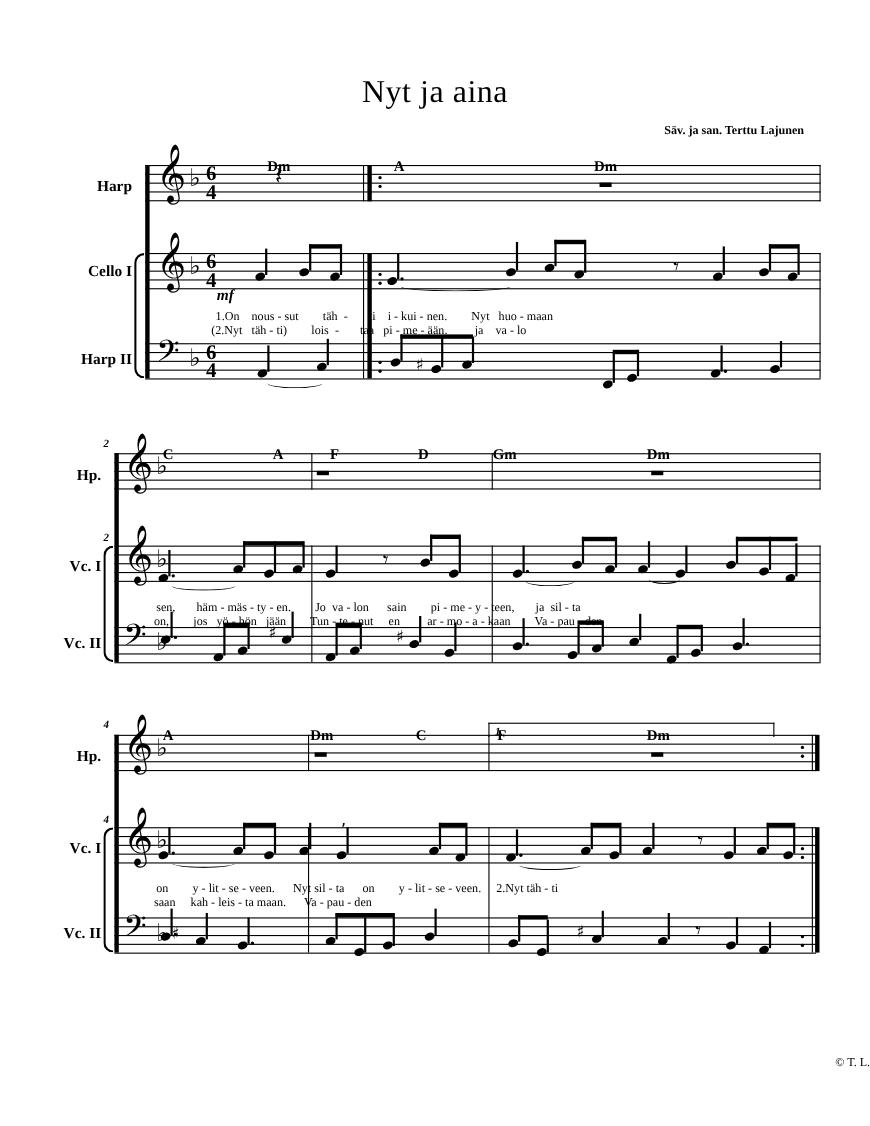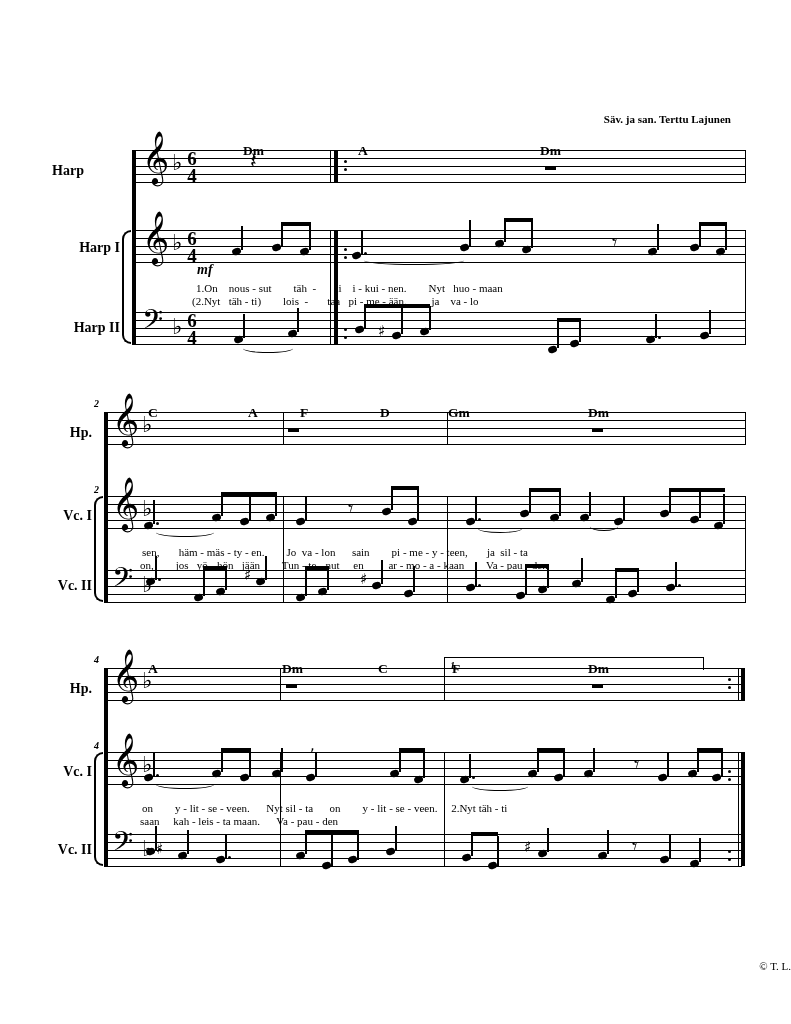--- a/index.html
+++ b/index.html
@@ -252,45 +252,46 @@
     font-family: "DejaVu Sans", sans-serif;
     font-size: 15px;
     line-height: 1;
   }
 </style>
 </head>
 <body>
 
 <div class="sheet">
 
+  <div class="title">Nyt ja aina</div>
   <div class="credit">Säv. ja san. Terttu Lajunen</div>
 
   <div class="system">
 
-    <div class="instname" style="left:28px; top:163px; width:80px;text-align:center;">Harp</div>
+    <div class="instname" style="left:40px; top:163px; width:80px;">Harp</div>
     <div class="staff" style="left:132px; top:150px; width:614px;">
       <div class="ln"></div>
         <div class="ln"></div>
         <div class="ln"></div>
         <div class="ln"></div>
         <div class="ln"></div>
     </div>
     <div class="clef treble" style="left:142px; top:134px;">𝄞</div>
     <div class="keysig" style="left:172px; top:152px;">♭</div>
     <div class="timesig" style="left:182px; top:150px;">
       <span>6</span>
       <span>4</span>
     </div>
     <div class="chord" style="left:243px; top:143px;">Dm</div>
     <div class="chord" style="left:358px; top:143px;">A</div>
     <div class="chord" style="left:540px; top:143px;">Dm</div>
     <div class="rest-quarter" style="left:250px; top:150px;">𝄽</div>
     <div class="rest-whole" style="left:545px; top:166px;"></div>
 
-    <div class="instname" style="left:30px; top:240px; width:90px;">Harp I</div>
+    <div class="instname" style="left:30px; top:240px; width:90px;">Cello I</div>
     <div class="staff" style="left:132px; top:230px; width:614px;">
       <div class="ln"></div>
         <div class="ln"></div>
         <div class="ln"></div>
         <div class="ln"></div>
         <div class="ln"></div>
     </div>
     <div class="clef treble" style="left:142px; top:214px;">𝄞</div>
     <div class="keysig" style="left:172px; top:232px;">♭</div>
     <div class="timesig" style="left:182px; top:230px;">

